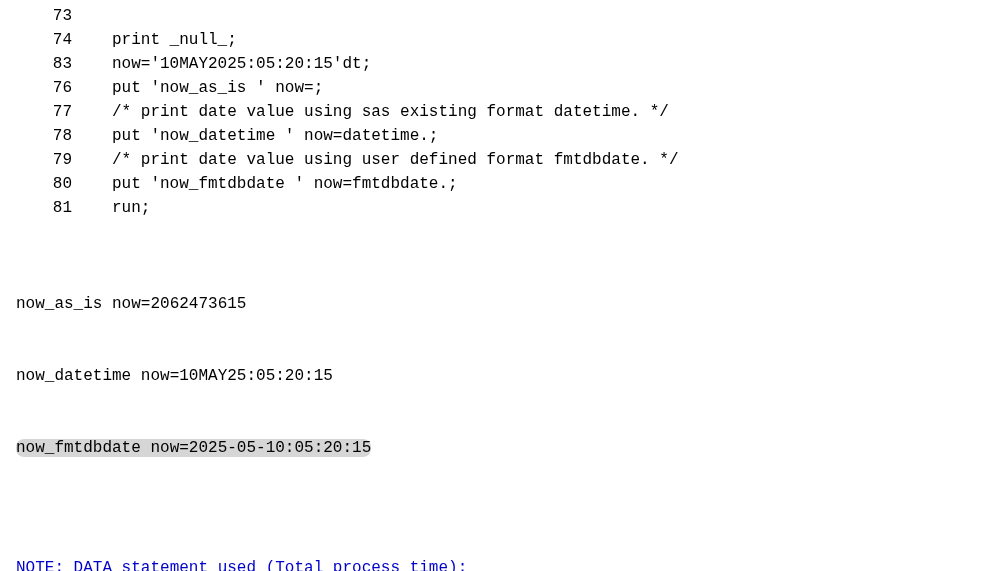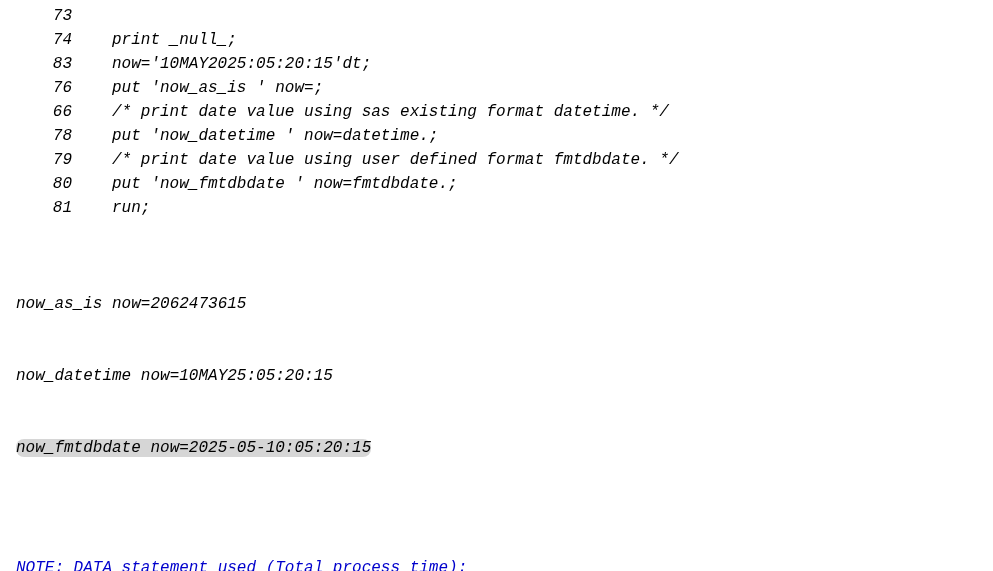--- a/index.html
+++ b/index.html
@@ -1,19 +1,18 @@
 <!DOCTYPE html>
 <html><head>
   <meta charset="utf-8">
   <style>
     * {
       margin: 0;
       padding: 0;
       box-sizing: border-box;
-      font-style: italic;
     }
     body {
       font-family: 'Consolas', 'Courier New', monospace;
       font-size: 16px;
       line-height: 1.5;
       background: #ffffff;
       color: #000000;
       padding: 4px 0;
       width: 993px;
     }
@@ -64,21 +63,21 @@
   </div>
   <div class="code-line">
     <span class="line-number">83</span>
     <span class="code-text">now='10MAY2025:05:20:15'dt;</span>
   </div>
   <div class="code-line">
     <span class="line-number">76</span>
     <span class="code-text">put 'now_as_is ' now=;</span>
   </div>
   <div class="code-line">
-    <span class="line-number">66</span>
+    <span class="line-number">77</span>
     <span class="code-text">/* print date value using sas existing format datetime. */</span>
   </div>
   <div class="code-line">
     <span class="line-number">78</span>
     <span class="code-text">put 'now_datetime ' now=datetime.;</span>
   </div>
   <div class="code-line">
     <span class="line-number">79</span>
     <span class="code-text">/* print date value using user defined format fmtdbdate. */</span>
   </div>

